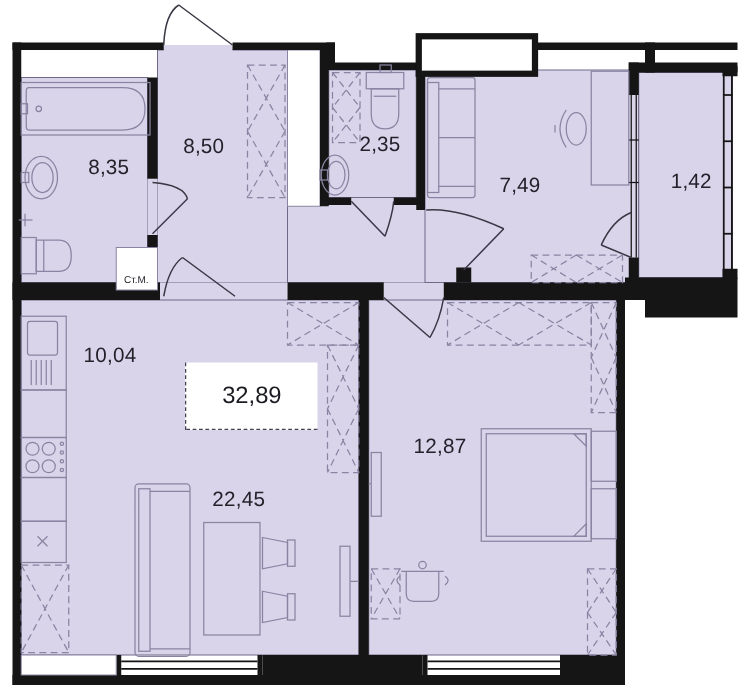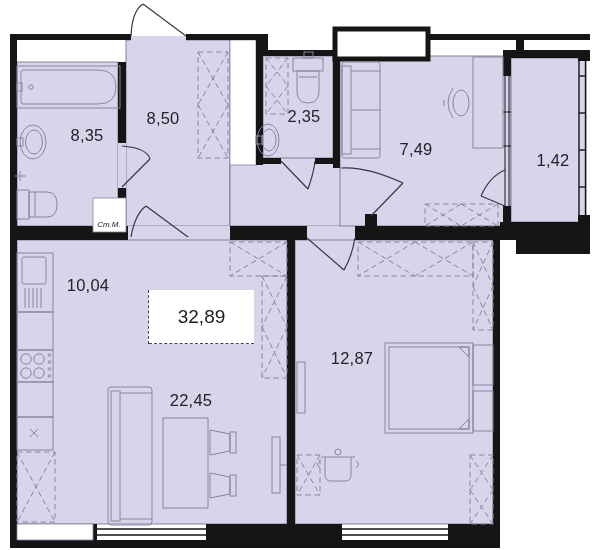--- a/index.html
+++ b/index.html
@@ -2,21 +2,21 @@
 <html><head>
 <meta charset="utf-8">
 <style>
   html,body{margin:0;padding:0;background:#ffffff;}
   .plan{position:relative;width:600px;height:550px;background:#ffffff;overflow:hidden;
         font-family:"Liberation Sans", sans-serif;}
   .plan svg{position:absolute;left:0;top:0;}
   .room-label{position:absolute;transform:translate(-50%,-50%);font-size:16.5px;
               color:#23222b;letter-spacing:0.2px;white-space:nowrap;}
   .tiny-label{position:absolute;transform:translate(-50%,-50%);font-size:8px;
-              color:#23222b;white-space:nowrap;font-style:italic;}
+              color:#23222b;white-space:nowrap;}
   .title-block{position:absolute;left:148px;top:290px;width:106px;height:54px;
                background:#ffffff;display:flex;align-items:stretch;}
   .title-type{width:48px;display:flex;align-items:center;justify-content:center;
               font-size:35px;color:#1c1b22;}
   .title-areas{flex:1;display:flex;flex-direction:row;
                border-left:1.5px dashed #44424e;}
   .title-areas .a{flex:1;display:flex;align-items:center;justify-content:center;
                   font-size:19px;color:#1c1b22;}
   .title-areas .a.top{border-bottom:1.5px dashed #44424e;}
 </style>
@@ -300,21 +300,21 @@
       <rect x="17" y="452" width="38" height="70"></rect>
       <path d="M17,452 L55,522 M55,452 L17,522"></path>
     </g>
   </g>
 </svg>
 
 <div class="room-label" style="left:87px;top:135px">8,35</div>
 <div class="room-label" style="left:163px;top:118px">8,50</div>
 <div class="room-label" style="left:304px;top:116px">2,35</div>
 <div class="room-label" style="left:416px;top:149px">7,49</div>
-<div class="room-label" style="left:553px;top:160px">1,42</div>
+<div class="room-label" style="left:553px;top:146px">1,42</div>
 <div class="room-label" style="left:88px;top:285px">10,04</div>
 <div class="room-label" style="left:191px;top:400px">22,45</div>
 <div class="room-label" style="left:352px;top:358px">12,87</div>
 <div class="tiny-label" style="left:109px;top:224px">Ст.М.</div>
 
 <div class="title-block">
   <div class="title-areas">
     <div class="a top">32,89</div>
   </div>
 </div>

